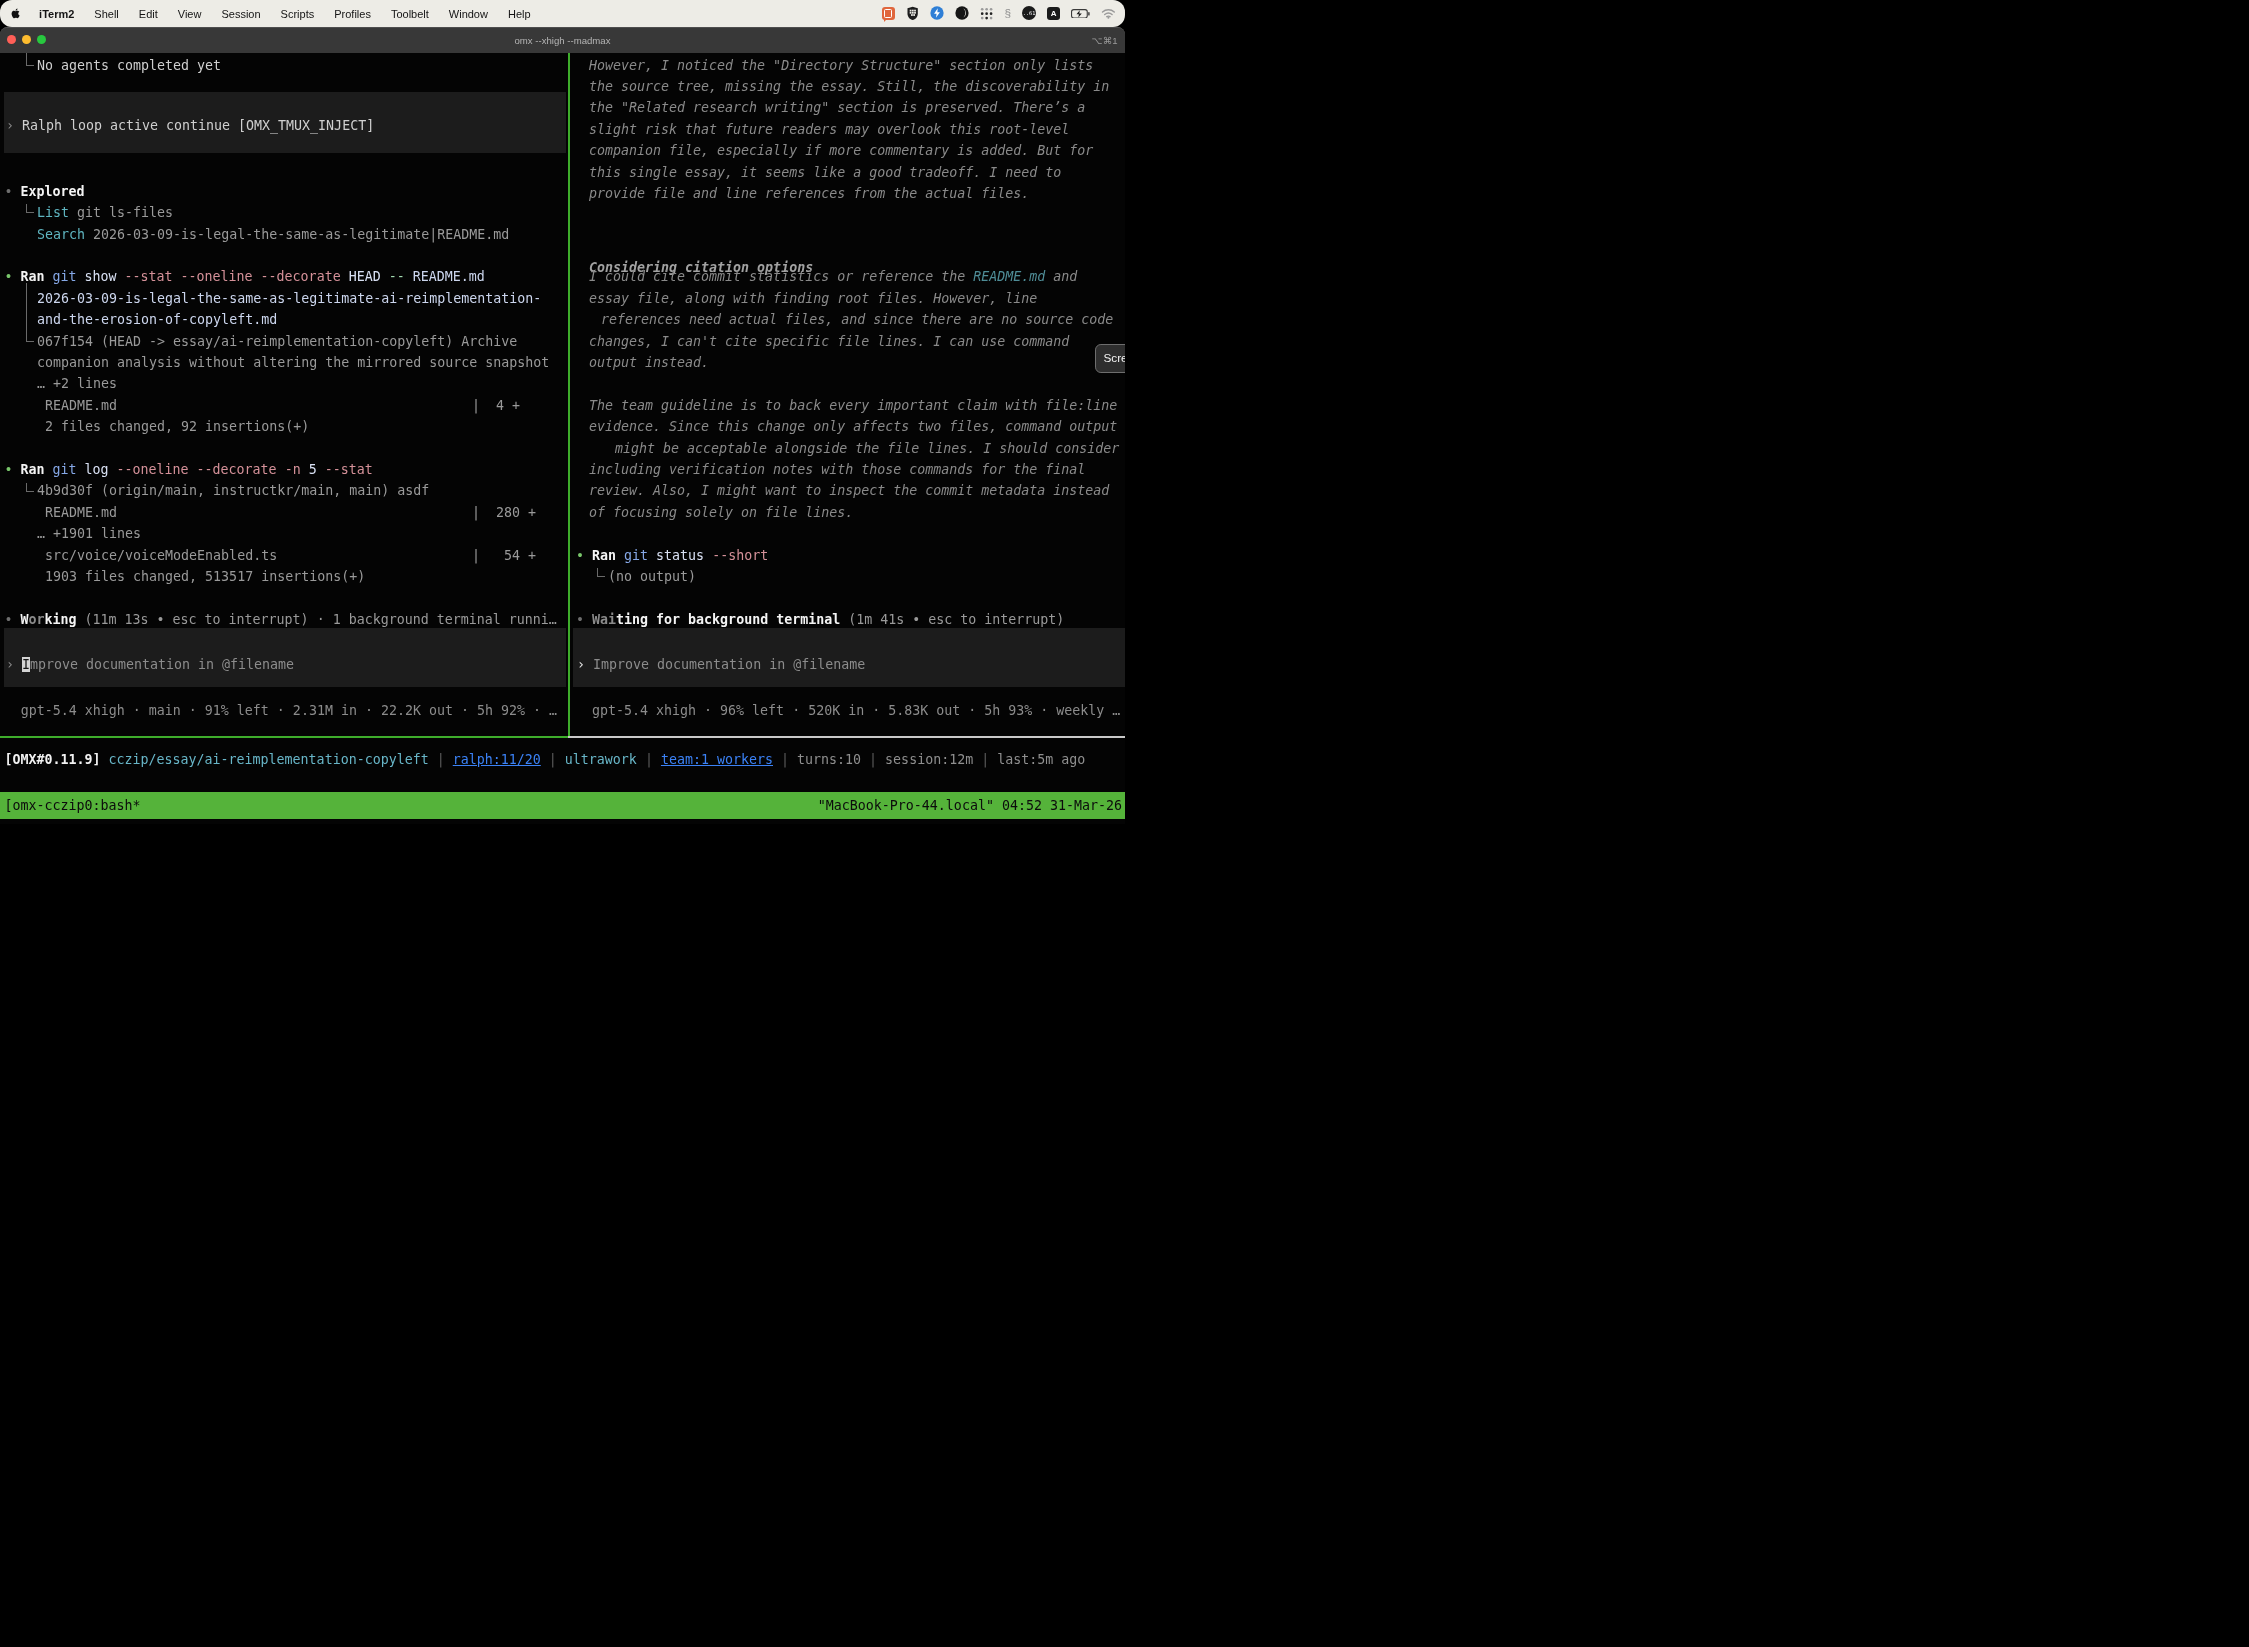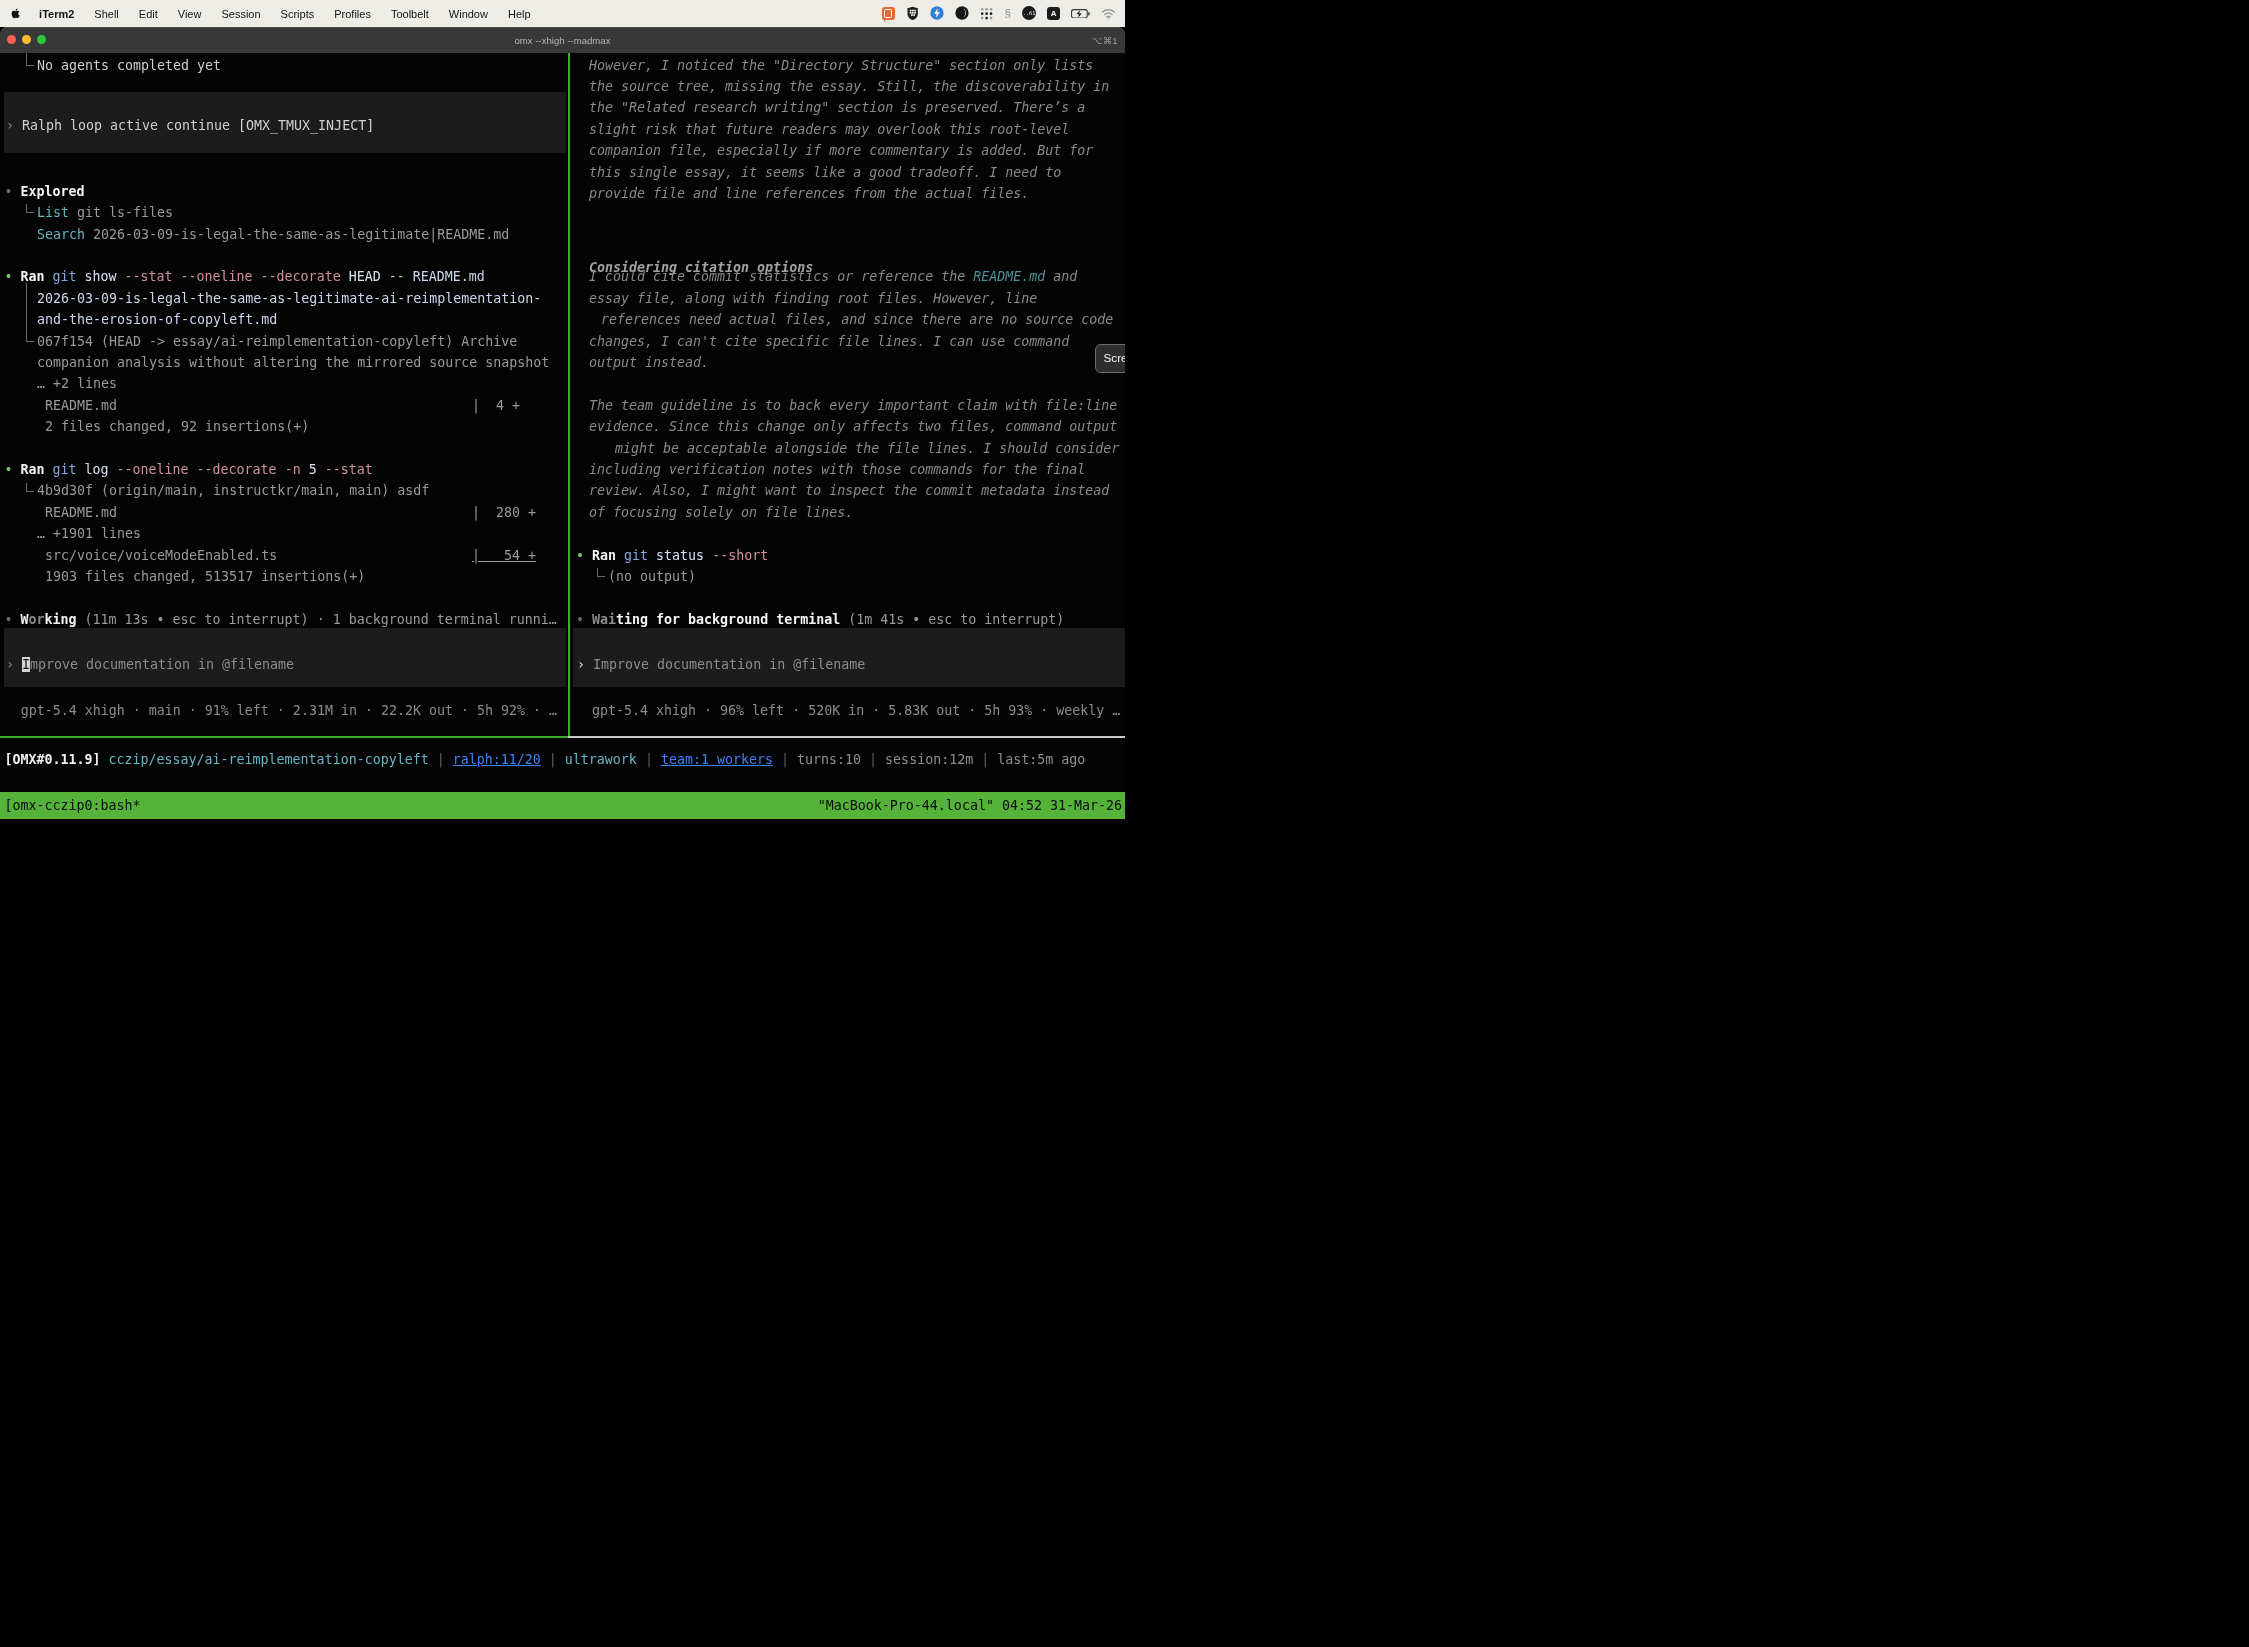--- a/index.html
+++ b/index.html
@@ -1,19 +1,19 @@
 <!DOCTYPE html>
 <html style="font-size:11.8px"><head>
 <meta charset="utf-8">
 <style>
   html,body{margin:0;padding:0;background:#000;}
   .screen{position:relative;width:1125px;height:824px;overflow:hidden;background:#000;font-family:"Liberation Sans",sans-serif;}
 
   
-  .menubar{position:absolute;left:0;top:0;width:100%;height:27px;background:#edece6;display:flex;align-items:center;box-sizing:border-box;padding:0 8.9px 0 10.3px;}
+  .menubar{position:absolute;left:0;top:0;width:100%;height:27px;background:#edece6;display:flex;align-items:center;box-sizing:border-box;padding:0 8.9px 0 10.3px;border-radius:12px;}
   .menubar .apple{display:flex;align-items:center;margin-right:4.4px;}
   .menu-items{display:flex;align-items:center;gap:20px;margin-left:14.8px;font-size:11px;color:#141414;}
   .menu-items .mi{white-space:nowrap;}
   .menu-items .mi.bold{font-weight:bold;}
   .status-icons{margin-left:auto;display:flex;align-items:center;gap:11px;}
   .sic{display:inline-flex;align-items:center;justify-content:center;}
   .ic-msg{width:13.3px;height:13.3px;background:#e0663c;border-radius:3px;position:relative;}
   .ic-msg:before{content:"";position:absolute;left:2.2px;top:2.2px;width:6.6px;height:6.6px;border:1.5px solid #fff;border-radius:1.5px;background:transparent;}
   .ic-msg:after{content:"";position:absolute;left:2.2px;bottom:-2.2px;width:0;height:0;border-left:3.7px solid #e0663c;border-bottom:3.7px solid transparent;}
   .ic-circle-dark{width:14px;height:14px;border-radius:50%;background:#1b1b1b;color:#fff;font-size:5.2px;display:flex;align-items:center;justify-content:center;font-family:"DejaVu Sans Mono",monospace;}
@@ -193,21 +193,21 @@
       <div class="line" style="left: 37px; top: 256px;"><span class="c-file">and-the-erosion-of-copyleft.md</span></div>
       <div class="line" style="left: 37px; top: 278px;"><span class="c-dim">067f154 (HEAD -&gt; essay/ai-reimplementation-copyleft) Archive</span></div>
       <div class="line" style="left: 37px; top: 299px;"><span class="c-dim">companion analysis without altering the mirrored source snapshot</span></div>
       <div class="line" style="left: 37px; top: 320px;"><span class="c-dim">… +2 lines</span></div>
       <div class="line" style="left: 45px; top: 342px;"><span class="c-dim">README.md</span><span class="c-dim abs" style="left: 427px;">|  4 +</span></div>
       <div class="line" style="left: 45px; top: 363px;"><span class="c-dim">2 files changed, 92 insertions(+)</span></div>
       <div class="line" style="left: 4.4px; top: 406px;"><span class="c-green">• </span><span class="c-w">Ran </span><span class="c-blue">git </span><span class="c-arg">log </span><span class="c-pink">--oneline --decorate </span><span class="c-pink">-n </span><span class="c-arg">5 </span><span class="c-pink">--stat</span></div>
       <div class="line" style="left: 37px; top: 427px;"><span class="c-dim">4b9d30f (origin/main, instructkr/main, main) asdf</span></div>
       <div class="line" style="left: 45px; top: 449px;"><span class="c-dim">README.md</span><span class="c-dim abs" style="left: 427px;">|  280 +</span></div>
       <div class="line" style="left: 37px; top: 470px;"><span class="c-dim">… +1901 lines</span></div>
-      <div class="line" style="left: 45px; top: 492px;"><span class="c-dim">src/voice/voiceModeEnabled.ts</span><span class="c-dim abs" style="left: 427px; text-decoration: underline;">|   54 +</span></div>
+      <div class="line" style="left: 45px; top: 492px;"><span class="c-dim">src/voice/voiceModeEnabled.ts</span><span class="c-dim abs" style="left: 427px;">|   54 +</span></div>
       <div class="line" style="left: 45px; top: 513px;"><span class="c-dim">1903 files changed, 513517 insertions(+)</span></div>
       <div class="line" style="left: 4.4px; top: 556px;"><span class="c-tree">• </span><span class="c-w">W</span><span class="c-dimb">or</span><span class="c-w">king</span><span class="c-dim"> (11m 13s • esc to interrupt) · 1 background terminal runni…</span></div>
       <div class="line" style="left: 5.9px; top: 601px;"><span class="c-dim2">› </span><span class="c-cursor">I</span><span class="c-dim2">mprove documentation in @filename</span></div>
       <div class="line" style="left: 20.7px; top: 647px;"><span class="c-dim2">gpt-5.4 xhigh · main · 91% left · 2.31M in · 22.2K out · 5h 92% · …</span></div>
       <div class="line" style="left: 589px; top: 1.5px;"><span class="c-think">However, I noticed the "Directory Structure" section only lists</span></div>
       <div class="line" style="left: 589px; top: 23px;"><span class="c-think">the source tree, missing the essay. Still, the discoverability in</span></div>
       <div class="line" style="left: 589px; top: 44px;"><span class="c-think">the "Related research writing" section is preserved. There’s a</span></div>
       <div class="line" style="left: 589px; top: 66px;"><span class="c-think">slight risk that future readers may overlook this root-level</span></div>
       <div class="line" style="left: 589px; top: 87px;"><span class="c-think">companion file, especially if more commentary is added. But for</span></div>
       <div class="line" style="left: 589px; top: 109px;"><span class="c-think">this single essay, it seems like a good tradeoff. I need to</span></div>

